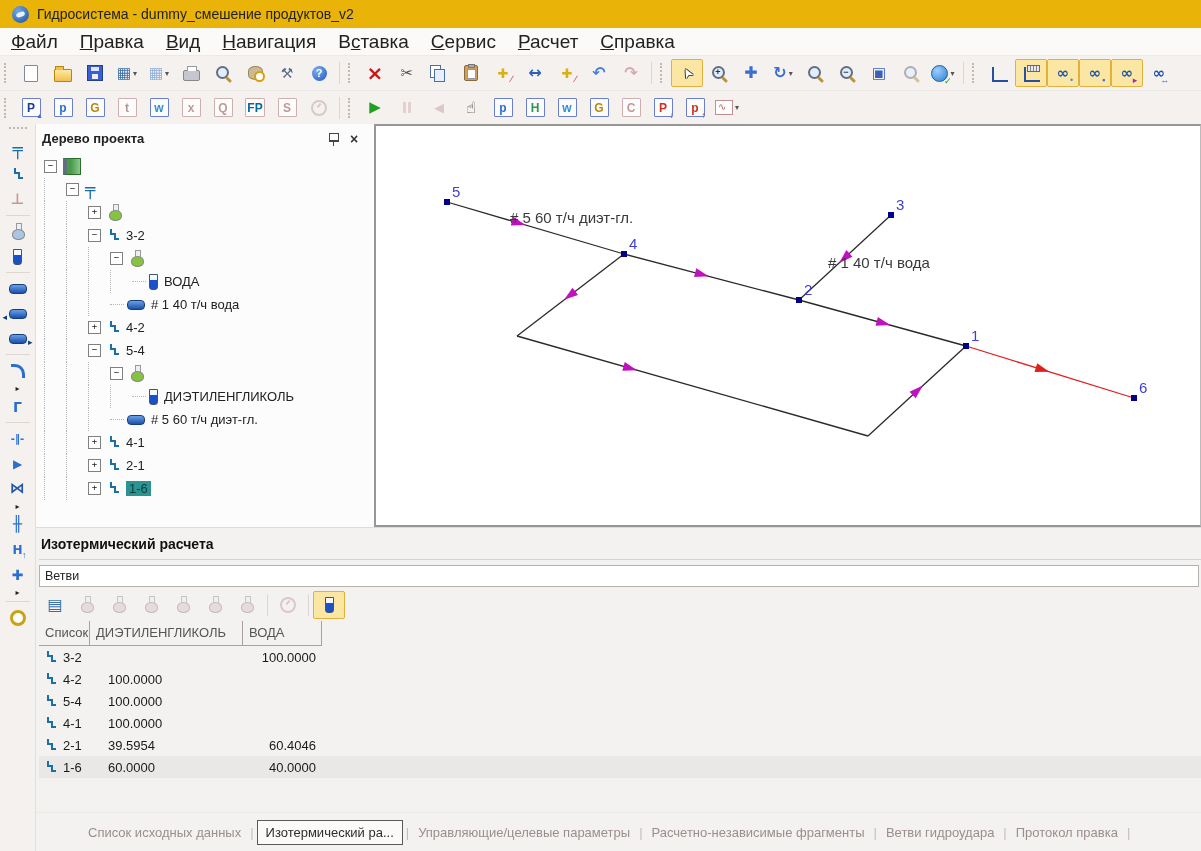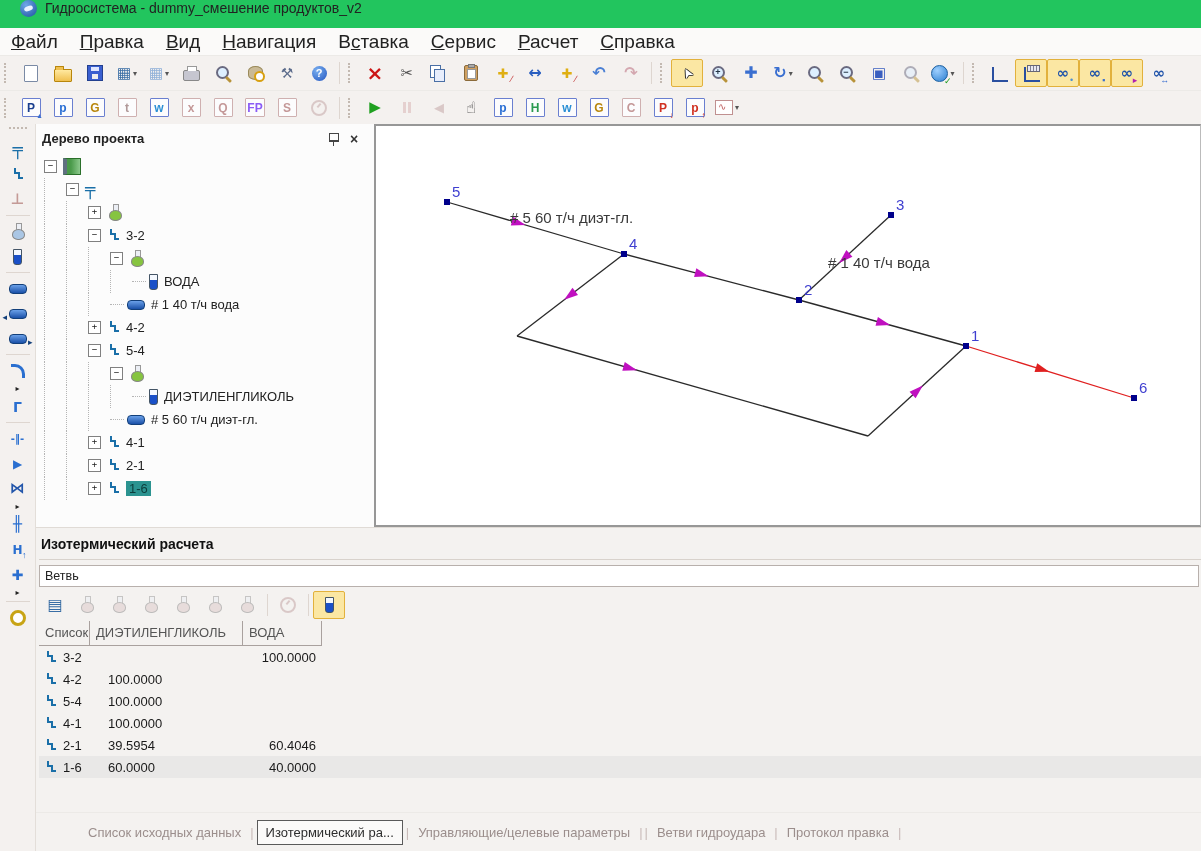--- a/index.html
+++ b/index.html
@@ -1,19 +1,19 @@
 <!DOCTYPE html>
 <html><head>
 <meta charset="utf-8">
 <style>
   html,body{margin:0;padding:0}
   body{width:1201px;height:851px;overflow:hidden;background:#f2f0ee;
        font-family:"Liberation Sans","DejaVu Sans",sans-serif;color:#222;
        -webkit-font-smoothing:antialiased}
-  .titlebar{height:28px;background:#22c55e;display:flex;align-items:flex-start;padding-left:20px;gap:8px;font-size:14px}
+  .titlebar{height:28px;background:#eab308;display:flex;align-items:center;padding-left:12px;gap:8px;font-size:14px}
   .applogo{width:17px;height:17px;border-radius:50%;background:radial-gradient(circle at 35% 30%,#6fa8e8,#1a4f9e);position:relative;flex:0 0 auto}
   .applogo:after{content:"";position:absolute;left:4px;top:6px;width:9px;height:5px;border-radius:50%;background:#e8f2ff;transform:rotate(-20deg)}
   .menubar{height:27px;background:#fbfaf9;display:flex;align-items:center;font-size:19px}
   .menuitem{padding:4px 11px;cursor:default}
   .menuitem u{text-decoration:underline}
   .toolrow{display:flex;align-items:center;background:#f4f1ef;height:34px;border-top:1px solid #eceae7}
   .toolrow2{height:33px}
   .grip{width:4px;height:20px;border-left:2px dotted #c3b9b1;margin:0 5px 0 4px}
   .sep{width:1px;height:22px;background:#ded6d0;margin:0 4px}
   .tb{height:26px;min-width:26px;padding:0 2px;display:flex;align-items:center;justify-content:center;border:1px solid transparent;border-radius:2px;cursor:default}
@@ -364,21 +364,21 @@
         <span class="i-lbox" style="--bd:#cfb0b0;color:#c49898">x</span>
       </span>
     </div>
     <div class="tb">
       <span class="icx">
         <span class="i-lbox" style="--bd:#cfb0b0;color:#c49898">Q</span>
       </span>
     </div>
     <div class="tb">
       <span class="icx">
-        <span class="i-lbox" style="--bd:#cfb0b0;color:#8b5cf6">FP</span>
+        <span class="i-lbox" style="--bd:#cfb0b0;color:#0369a1">FP</span>
       </span>
     </div>
     <div class="tb">
       <span class="icx">
         <span class="i-lbox" style="--bd:#cfb0b0;color:#c49898">S</span>
       </span>
     </div>
     <div class="tb dis">
       <span class="icx">
         <span class="i-gauge"></span>
@@ -780,21 +780,21 @@
             <text x="763" y="267" fill="#3f3fd0" font-size="15" font-family="Liberation Sans, DejaVu Sans, sans-serif">6</text>
             <text x="134" y="97" fill="#3a3a3a" font-size="15" font-family="Liberation Sans, DejaVu Sans, sans-serif"># 5 60 т/ч диэт-гл.</text>
             <text x="452" y="142" fill="#3a3a3a" font-size="15" font-family="Liberation Sans, DejaVu Sans, sans-serif"># 1 40 т/ч вода</text>
           </svg>
         </div>
     </div>
     <div class="bottom">
       <div class="btitle">Изотермический расчета</div>
       <div class="bline"></div>
       <div class="selector">
-        <span>Ветвь</span>
+        <span>Ветви</span>
       </div>
       <div class="rtoolbar" id="rtoolbar">
           <div class="tb">
             <span class="icx">
               <span class="g" style="color:#3a6ea5;font-size:16px;">▤</span>
             </span>
           </div>
           <div class="tb dis">
             <span class="icx">
               <span class="i-flask">
@@ -954,20 +954,21 @@
           </div>
         </div>
     </div>
     <div class="tabbar" id="tabbar">
         <div class="tab">Список исходных данных</div>
         <span class="tabsep">|</span>
         <div class="tab active">Изотермический ра...</div>
         <span class="tabsep">|</span>
         <div class="tab">Управляющие/целевые параметры</div>
         <span class="tabsep">|</span>
+        <div class="tab">Расчетно-независимые фрагменты</div>
         <span class="tabsep">|</span>
         <div class="tab">Ветви гидроудара</div>
         <span class="tabsep">|</span>
         <div class="tab">Протокол правка</div>
         <span class="tabsep">|</span>
       </div>
   </div>
 </div>
 
 </body></html>

